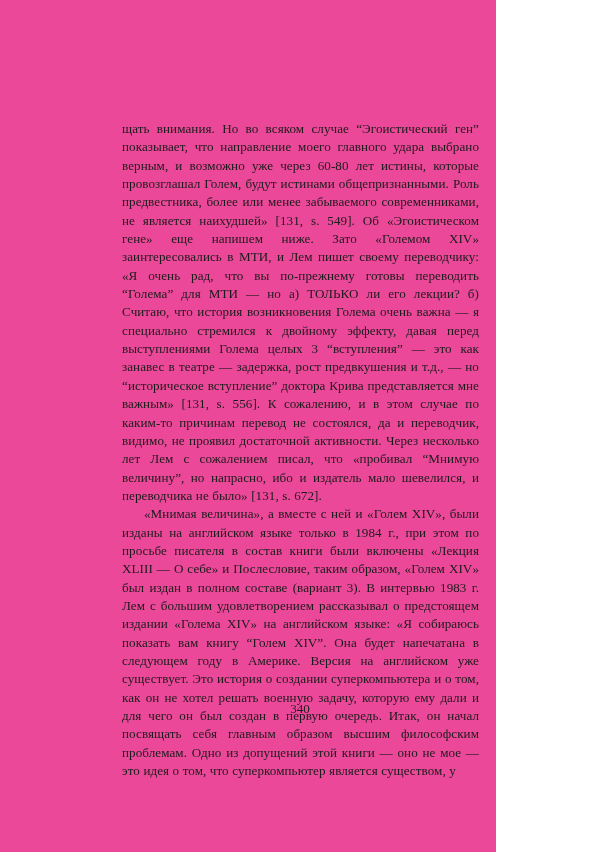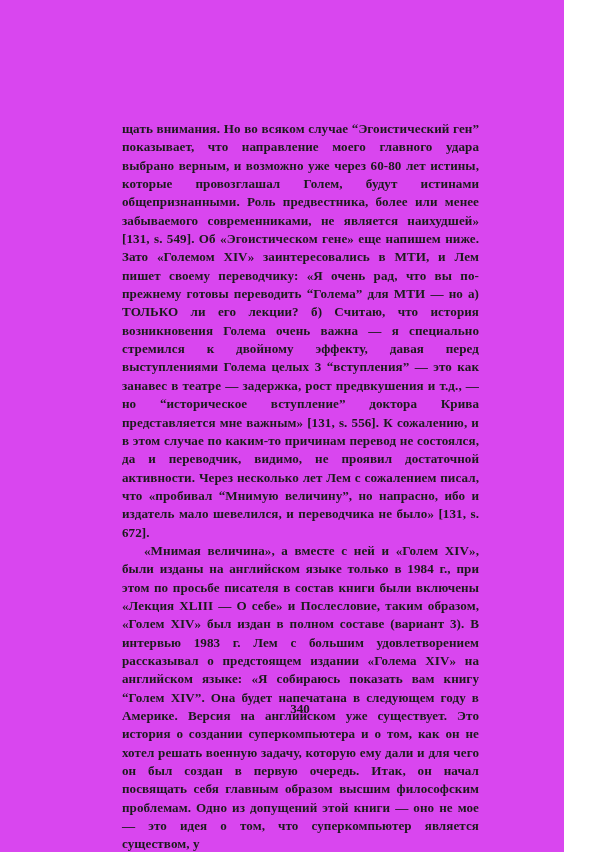--- a/index.html
+++ b/index.html
@@ -12,24 +12,23 @@
     width: 600px;
     height: 852px;
     overflow: hidden;
     font-family: "Liberation Serif", "DejaVu Serif", serif;
     color: #1b1b1b;
     -webkit-font-smoothing: antialiased;
   }
 
   .page {
     position: relative;
-    width: 564px;
+    width: 496px;
     height: 852px;
-    background: #d946ef;
-    font-weight: bold;
+    background: #ec4899;
   }
 
   .text-block {
     position: absolute;
     left: 122px;
     top: 120px;
     width: 357px;
   }
 
   .para {

